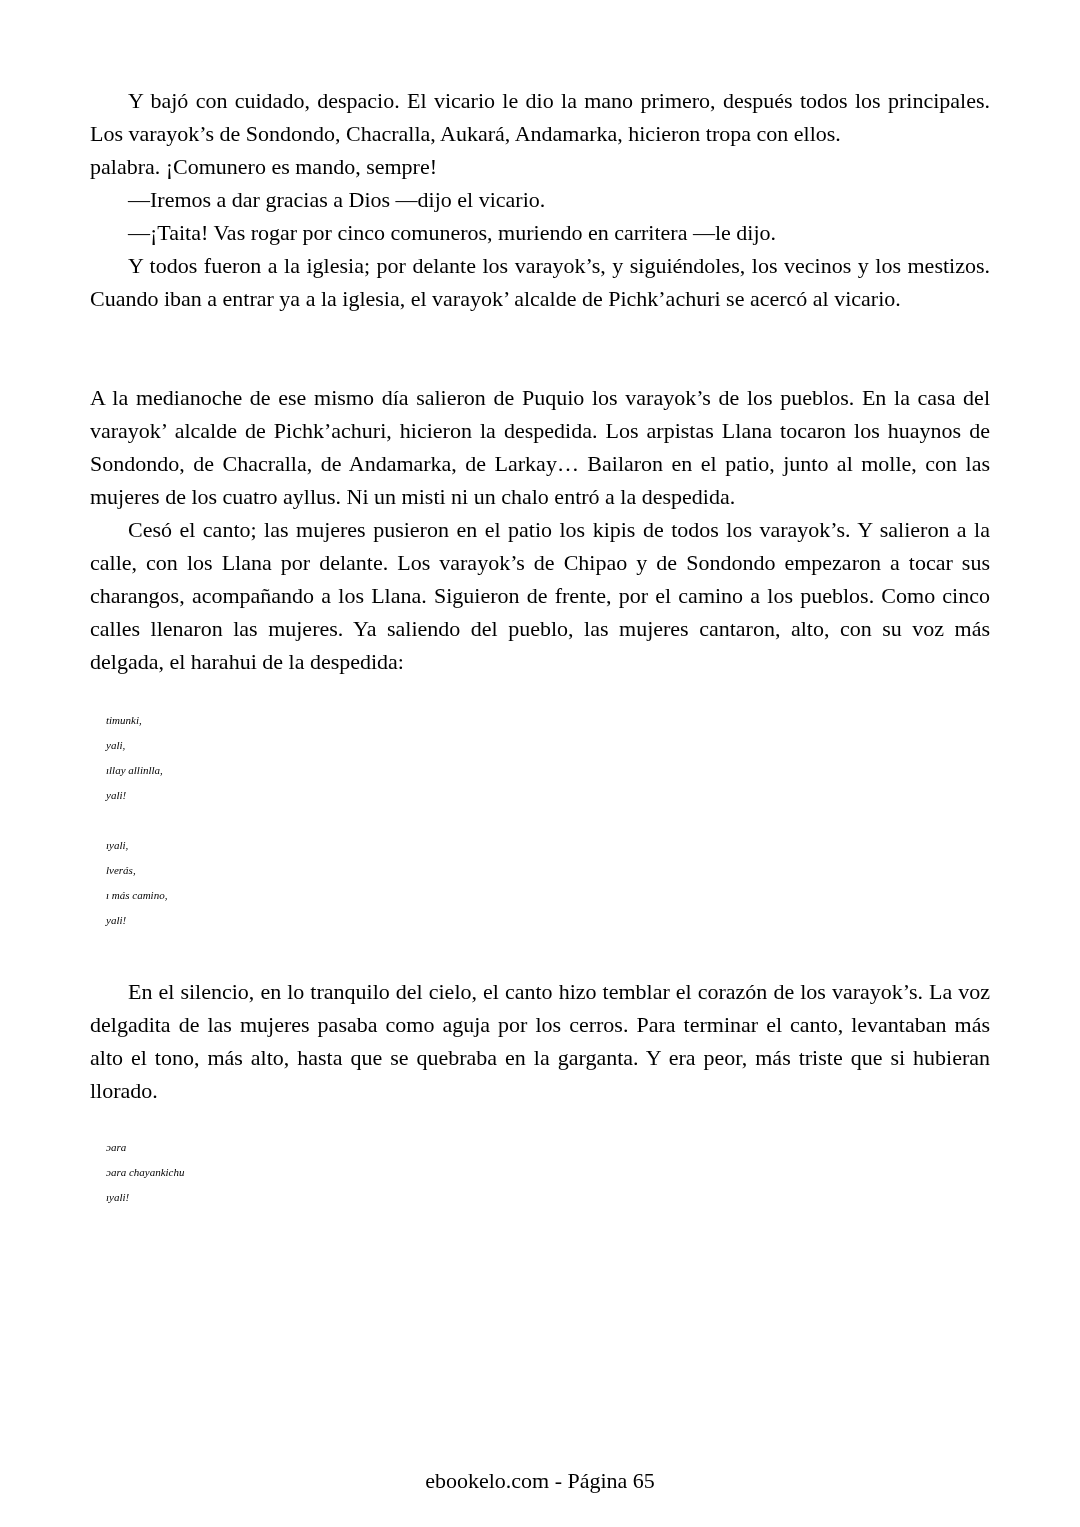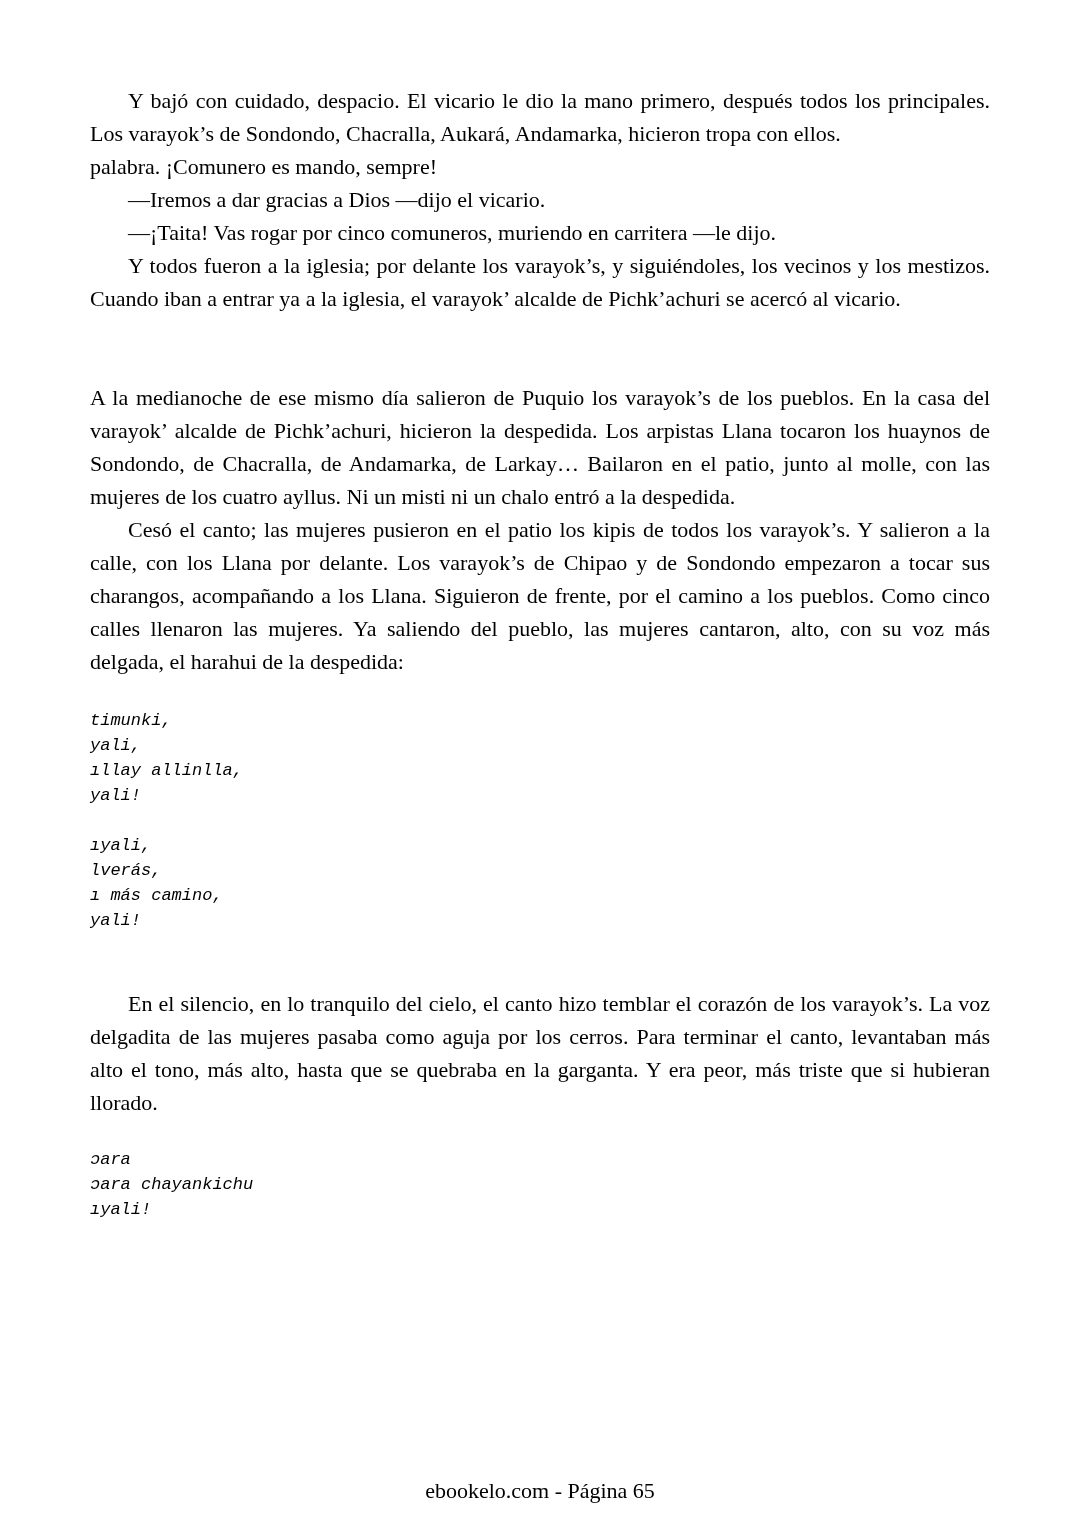--- a/index.html
+++ b/index.html
@@ -29,42 +29,41 @@
   p.body {
     margin: 0;
   }
   p.indent {
     text-indent: 38px;
   }
   p.section-start {
     margin-top: 66px;
   }
   p.after-verse {
-    margin-top: 54px;
+    margin-top: 42px;
   }
   .verse {
     font-style: italic;
-    font-size: 17px;
+    font-size: 11px;
     line-height: 25px;
     text-align: left;
-    margin: 0;
-    font-family: Liberation Mono, monospace;
+    margin: 16px;
   }
   .verse-1 { margin-top: 30px; }
   .verse-2 { margin-top: 25px; }
   .verse-3 { margin-top: 28px; }
   .verse-4 { margin-top: 12px; }
   .verse-line {
     white-space: nowrap;
   }
   .footer {
     position: absolute;
     left: 0;
     right: 0;
-    bottom: 22px;
+    bottom: 32px;
     text-align: center;
     font-size: 22px;
     line-height: 28px;
   }
 </style>
 </head>
 <body>
 
 <div class="page">
   <div class="text-block">

